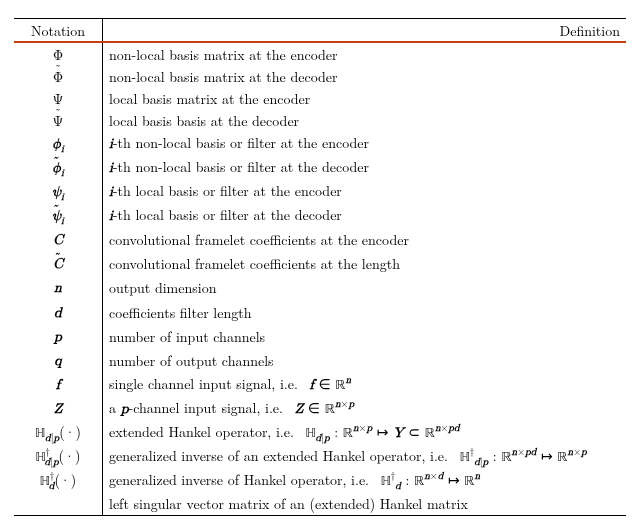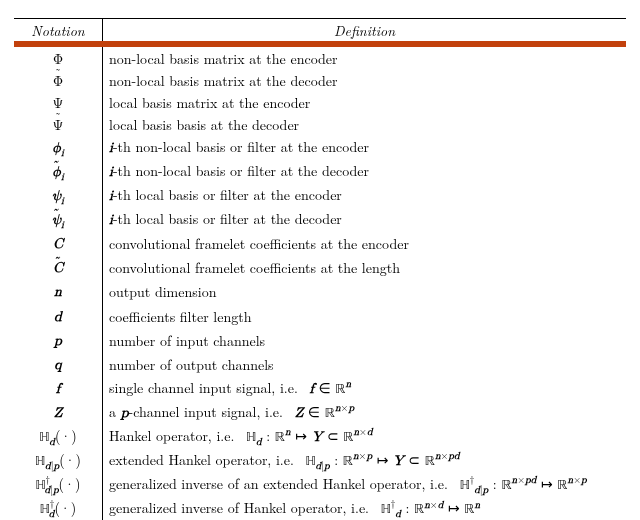--- a/index.html
+++ b/index.html
@@ -11,34 +11,33 @@
     background: #fff;
     width: 640px;
     box-sizing: border-box;
   }
   table {
     border-collapse: collapse;
     width: 100%;
   }
   thead tr {
     border-top: 1px solid #000;
-    border-bottom: 6px solid #c2410c;
-    font-style: italic;
+    border-bottom: 2px solid #c2410c;
   }
   tbody tr:last-child {
     border-bottom: 1px solid #000;
   }
   th, td {
     padding: 1.6px 6px;
     vertical-align: middle;
     line-height: 1.35;
   }
   th {
     font-weight: normal;
-    text-align: center;
+    text-align: right;
   }
   th:first-child, td:first-child {
     width: 76px;
     text-align: center;
     border-right: 1px solid #000;
   }
   .sym { font-style: italic; font-family: "Latin Modern Math", "STIX Two Math", Georgia, serif; font-weight: bold; }
   .rm  { font-style: normal; }
   .bb  { font-family: "STIX Two Math", "Latin Modern Math", serif; font-style: normal; }
   sub, sup { font-size: 0.72em; line-height: 0; }
@@ -115,24 +114,20 @@
       </tr>
       <tr>
         <td><span class="sym">f</span></td>
         <td>single channel input signal, i.e. &nbsp;<span class="sym">f</span> ∈ <span class="bb">ℝ</span><sup><span class="sym">n</span></sup></td>
       </tr>
       <tr>
         <td><span class="sym">Z</span></td>
         <td>a <span class="sym">p</span>-channel input signal, i.e. &nbsp;<span class="sym">Z</span> ∈ <span class="bb">ℝ</span><sup><span class="sym">n</span>×<span class="sym">p</span></sup></td>
       </tr>
       <tr>
-        <td><span class="bb">ℍ</span><sub><span class="sym">d</span></sub>(·)</td>
-        <td>Hankel operator, i.e. &nbsp;<span class="bb">ℍ</span><sub><span class="sym">d</span></sub> : <span class="bb">ℝ</span><sup><span class="sym">n</span></sup> ↦ <span class="sym">Y</span> ⊂ <span class="bb">ℝ</span><sup><span class="sym">n</span>×<span class="sym">d</span></sup></td>
-      </tr>
-      <tr>
         <td><span class="bb">ℍ</span><sub><span class="sym">d</span>|<span class="sym">p</span></sub>(·)</td>
         <td>extended Hankel operator, i.e. &nbsp;<span class="bb">ℍ</span><sub><span class="sym">d</span>|<span class="sym">p</span></sub> : <span class="bb">ℝ</span><sup><span class="sym">n</span>×<span class="sym">p</span></sup> ↦ <span class="sym">Y</span> ⊂ <span class="bb">ℝ</span><sup><span class="sym">n</span>×<span class="sym">pd</span></sup></td>
       </tr>
       <tr>
         <td><span class="bb">ℍ</span><sup>†</sup><sub style="margin-left:-0.55em"><span class="sym">d</span>|<span class="sym">p</span></sub>(·)</td>
         <td>generalized inverse of an extended Hankel operator, i.e. &nbsp;<span class="bb">ℍ</span><sup>†</sup><sub><span class="sym">d</span>|<span class="sym">p</span></sub> : <span class="bb">ℝ</span><sup><span class="sym">n</span>×<span class="sym">pd</span></sup> ↦ <span class="bb">ℝ</span><sup><span class="sym">n</span>×<span class="sym">p</span></sup></td>
       </tr>
       <tr>
         <td><span class="bb">ℍ</span><sup>†</sup><sub style="margin-left:-0.55em"><span class="sym">d</span></sub>(·)</td>
         <td>generalized inverse of Hankel operator, i.e. &nbsp;<span class="bb">ℍ</span><sup>†</sup><sub><span class="sym">d</span></sub> : <span class="bb">ℝ</span><sup><span class="sym">n</span>×<span class="sym">d</span></sup> ↦ <span class="bb">ℝ</span><sup><span class="sym">n</span></sup></td>

